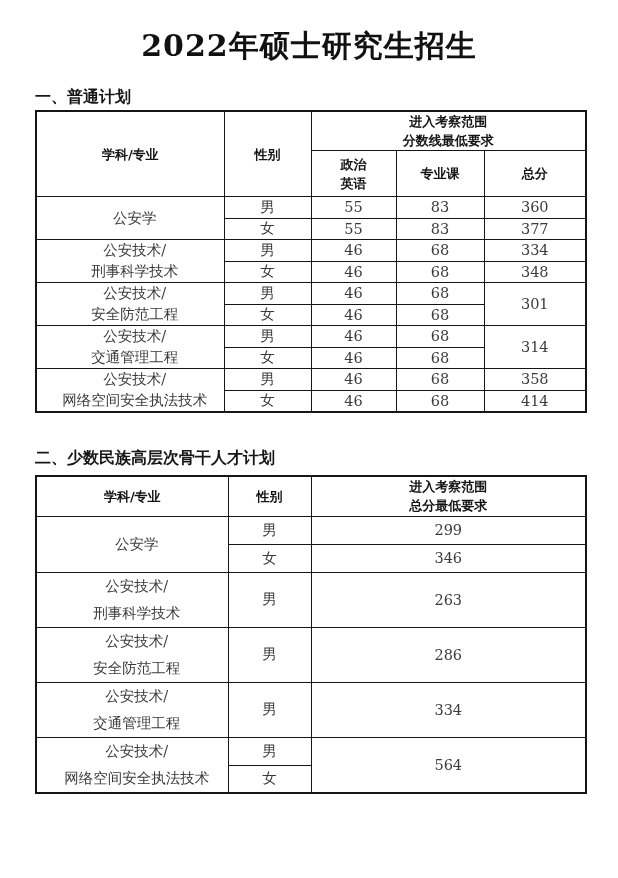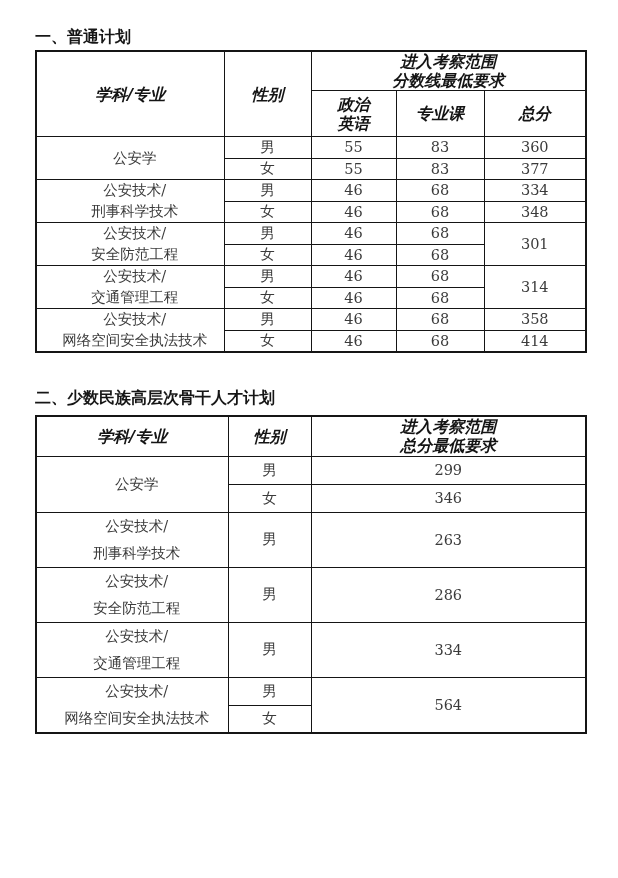--- a/index.html
+++ b/index.html
@@ -27,45 +27,44 @@
   }
   .section-heading {
     margin: 0;
     margin-left: 35px;
     font-family: "DejaVu Sans", "Liberation Sans", sans-serif;
     font-weight: bold;
     font-size: 16px;
     line-height: 20px;
     color: #161616;
   }
-  .section-heading.first { margin-top: 14px; }
+  .section-heading.first { margin-top: 22px; }
   .section-heading.second { margin-top: 35px; }
   table.score-table {
     margin-left: 35px;
     border-collapse: collapse;
     width: 550px;
     table-layout: fixed;
     border: 2px solid #151515;
   }
   table.score-table.t1 { margin-top: 3px; }
   table.score-table.t2 { margin-top: 7px; }
   .score-table th, .score-table td {
     border: 1px solid #151515;
     padding: 0;
     text-align: center;
     vertical-align: middle;
     overflow: hidden;
   }
   .score-table th {
     font-family: "DejaVu Sans", "Liberation Sans", sans-serif;
     font-weight: bold;
-    font-size: 16px;
+    font-size: 13px;
     line-height: 19px;
     color: #141414;
-    font-style: italic;
   }
   .score-table td {
     font-family: "DejaVu Serif", "Liberation Serif", serif;
     font-size: 14.5px;
     color: #3b3b3b;
   }
   .t1 .hdr-top { height: 39px; }
   .t1 .hdr-bot { height: 46px; }
   .t1 .data-row { height: 21.5px; }
   .t2 .hdr-row { height: 40px; }
@@ -75,20 +74,21 @@
     text-align: center;
     padding-left: 9px;
     line-height: 21px;
   }
   .t2 td.subject-cell { line-height: 27px; }
 </style>
 </head>
 <body>
 
 <div class="page-title">
+  <div>2022年硕士研究生招生</div>
 </div>
 
 <h2 class="section-heading first">一、普通计划</h2>
 
 <table class="score-table t1">
   <colgroup>
     <col style="width:188px">
       <col style="width:87px">
       <col style="width:85px">
       <col style="width:88px">

